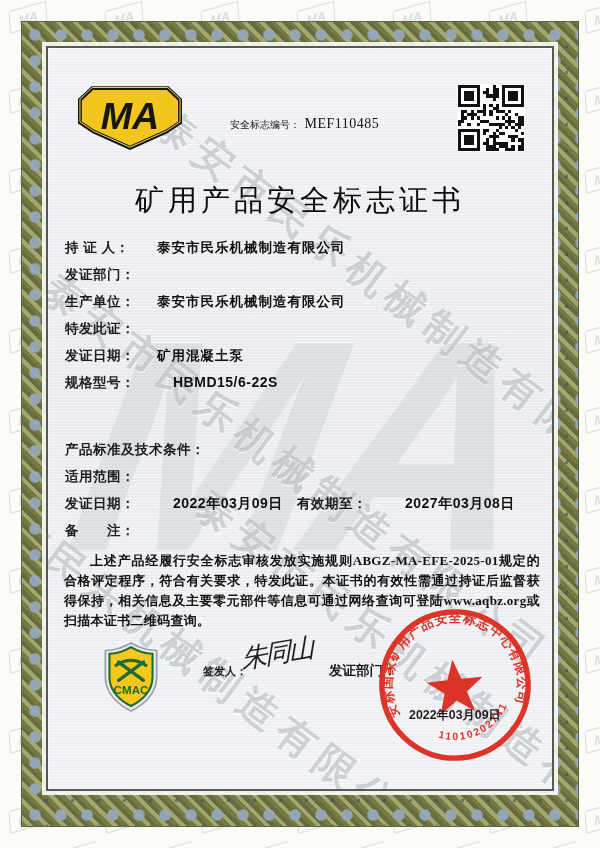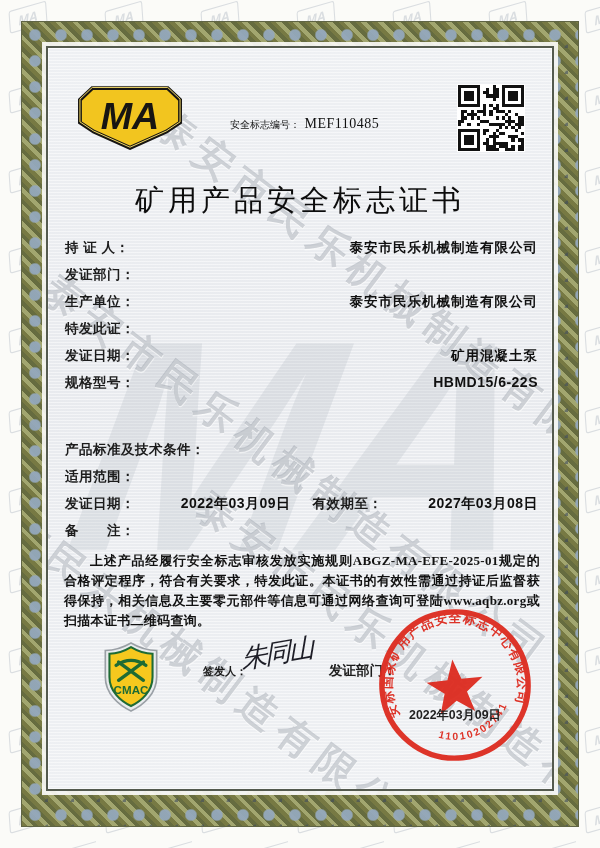--- a/index.html
+++ b/index.html
@@ -30,21 +30,21 @@
   .ma-logo{position:absolute;left:30px;top:38px;}
   .certno{position:absolute;left:182px;top:66px;white-space:nowrap;}
   .certno .lbl{font-weight:400;font-size:10px;color:#151515;}
   .certno .val{font-family:"Liberation Serif",serif;font-size:14px;color:#111;letter-spacing:.5px;}
   .qr{position:absolute;left:409px;top:36px;width:66px;height:66px;background:#fff;padding:1px;}
 
   .title{position:absolute;left:0;right:0;top:133px;margin:0;text-align:center;
     font-family:"Liberation Serif",serif;font-weight:400;font-size:29px;letter-spacing:4px;color:#0c0c0c;}
 
   .fields{position:absolute;left:17px;right:14px;top:190px;}
-  .f-row{display:flex;align-items:baseline;margin-bottom:8px;line-height:19px;justify-content:space-between;}
+  .f-row{display:flex;align-items:baseline;margin-bottom:8px;line-height:19px;}
   .f-label{font-weight:700;font-size:13.5px;color:#1c1c1c;min-width:92px;flex:none;letter-spacing:.5px;}
   .f-label.wide{min-width:0;margin-right:40px;margin-top:40px;}
   .kai{font-family:"Liberation Serif",serif;font-weight:600;font-size:13.5px;color:#101010;letter-spacing:1px;}
   .num{font-weight:700;font-size:14px;color:#101010;letter-spacing:.5px;padding-left:16px;}
   .dates-row .v{min-width:124px;}
   .valid-lbl{}
 
   .paragraph{position:absolute;left:16px;right:12px;top:503px;margin:0;text-align:justify;
     font-family:"Liberation Serif",serif;font-weight:600;font-size:13px;line-height:1.55;
     color:#121212;text-indent:2em;letter-spacing:.3px;}

